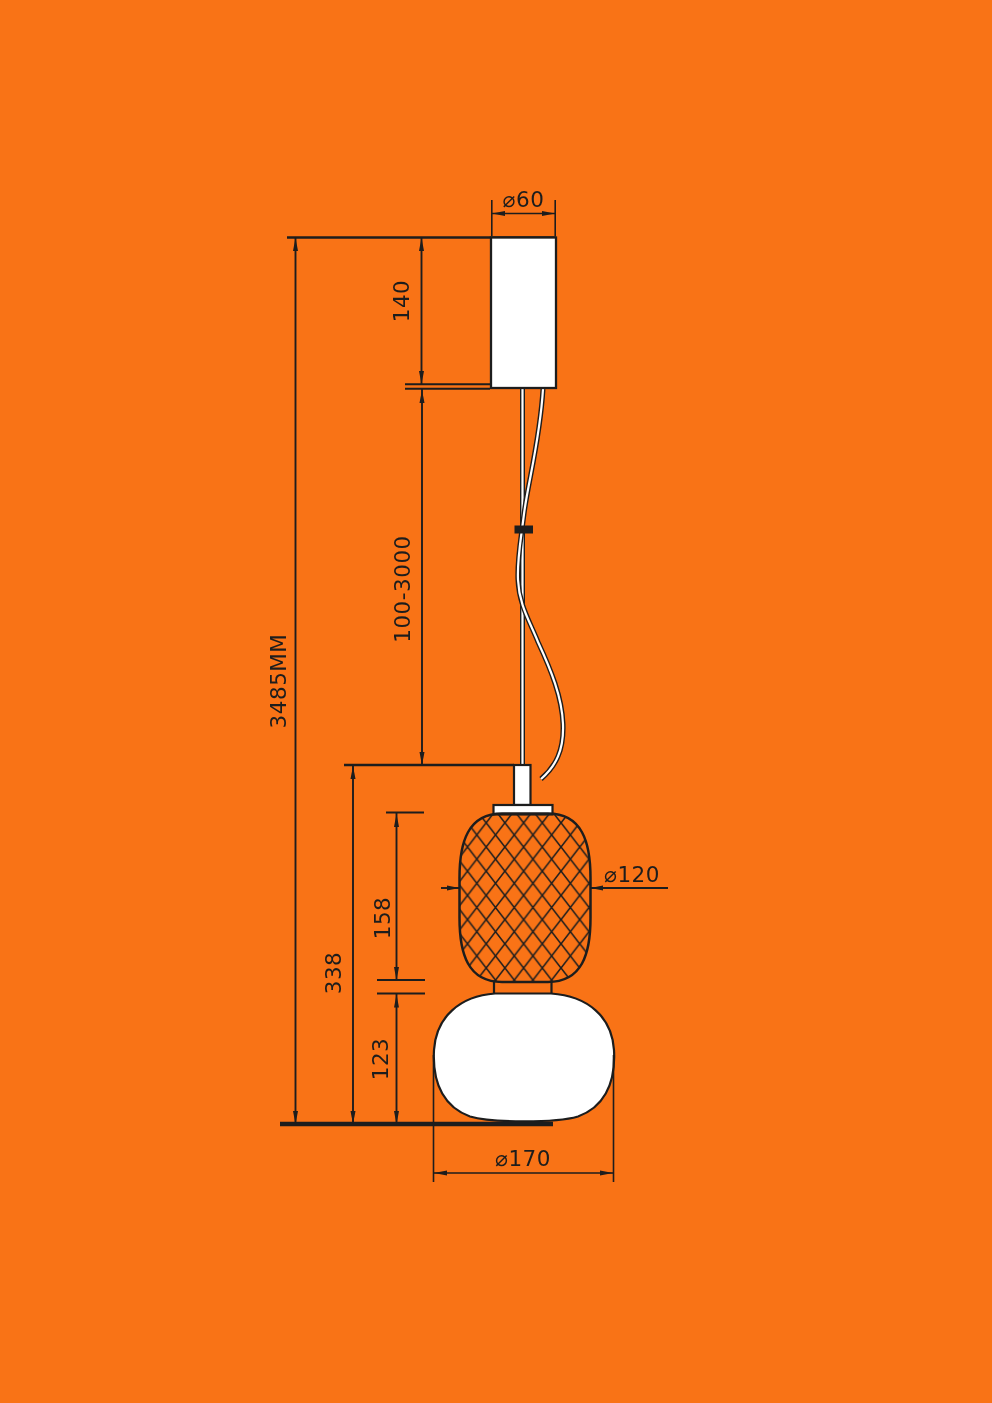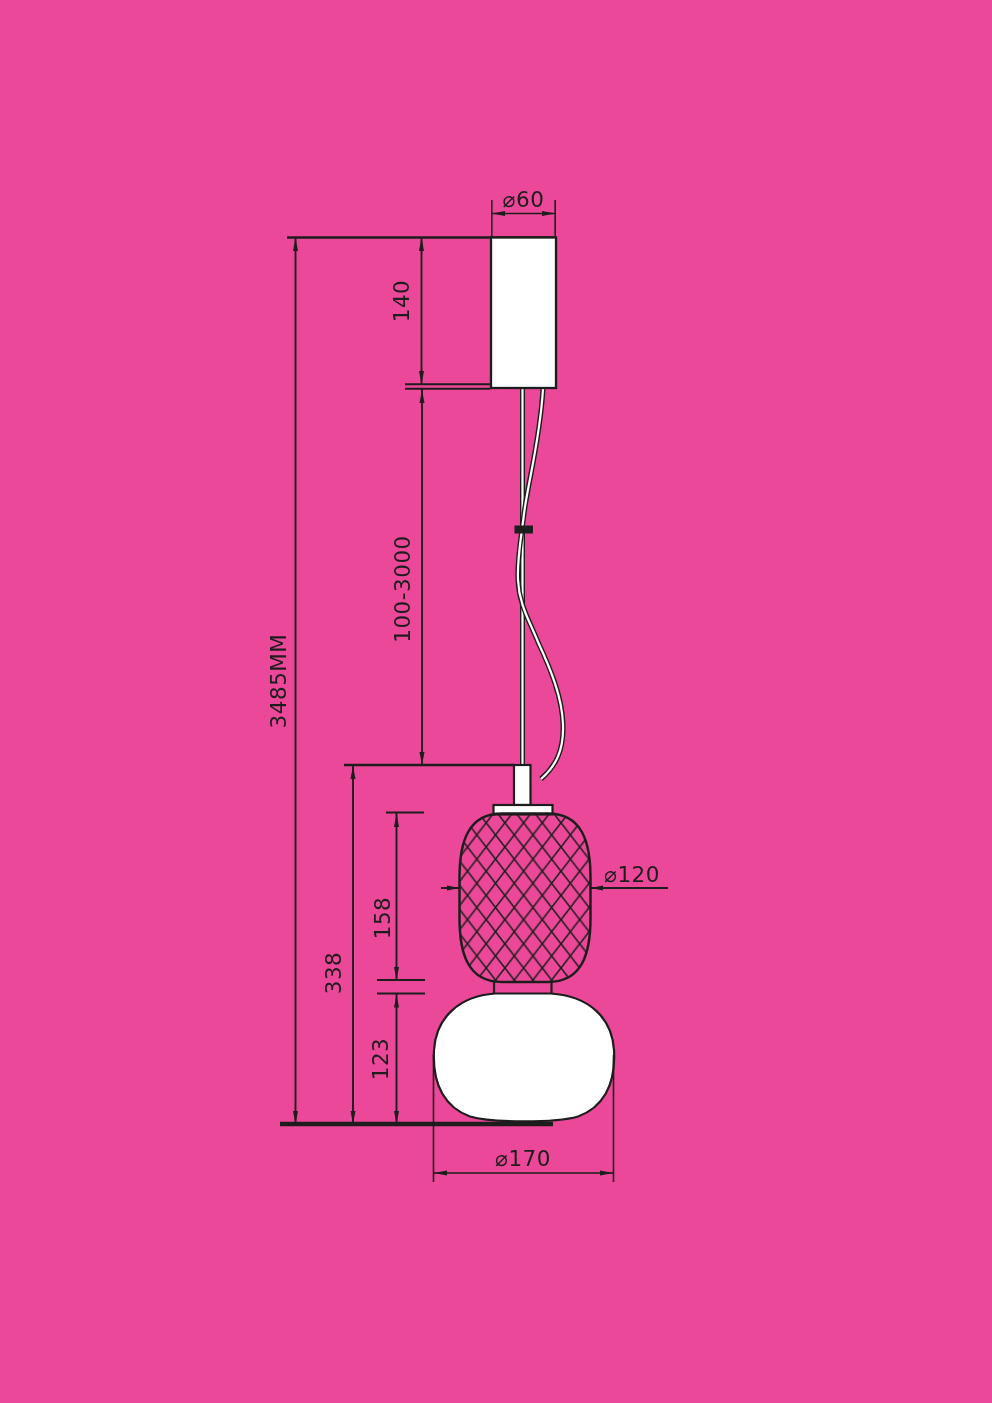--- a/index.html
+++ b/index.html
@@ -1,20 +1,20 @@
 <!DOCTYPE html>
 <html><head>
 <meta charset="utf-8">
 <style>
   html, body { margin: 0; padding: 0; background: #ffffff; }
   .drawing-page {
     position: relative;
     width: 992px;
     height: 1403px;
-    background: #ec4899;
+    background: #f97316;
     overflow: hidden;
     font-family: "DejaVu Sans", sans-serif;
   }
   svg text {
     font-family: "DejaVu Sans", sans-serif;
     font-size: 21.5px;
     fill: #1d1d1d;
     letter-spacing: 0.5px;
   }
 </style>

